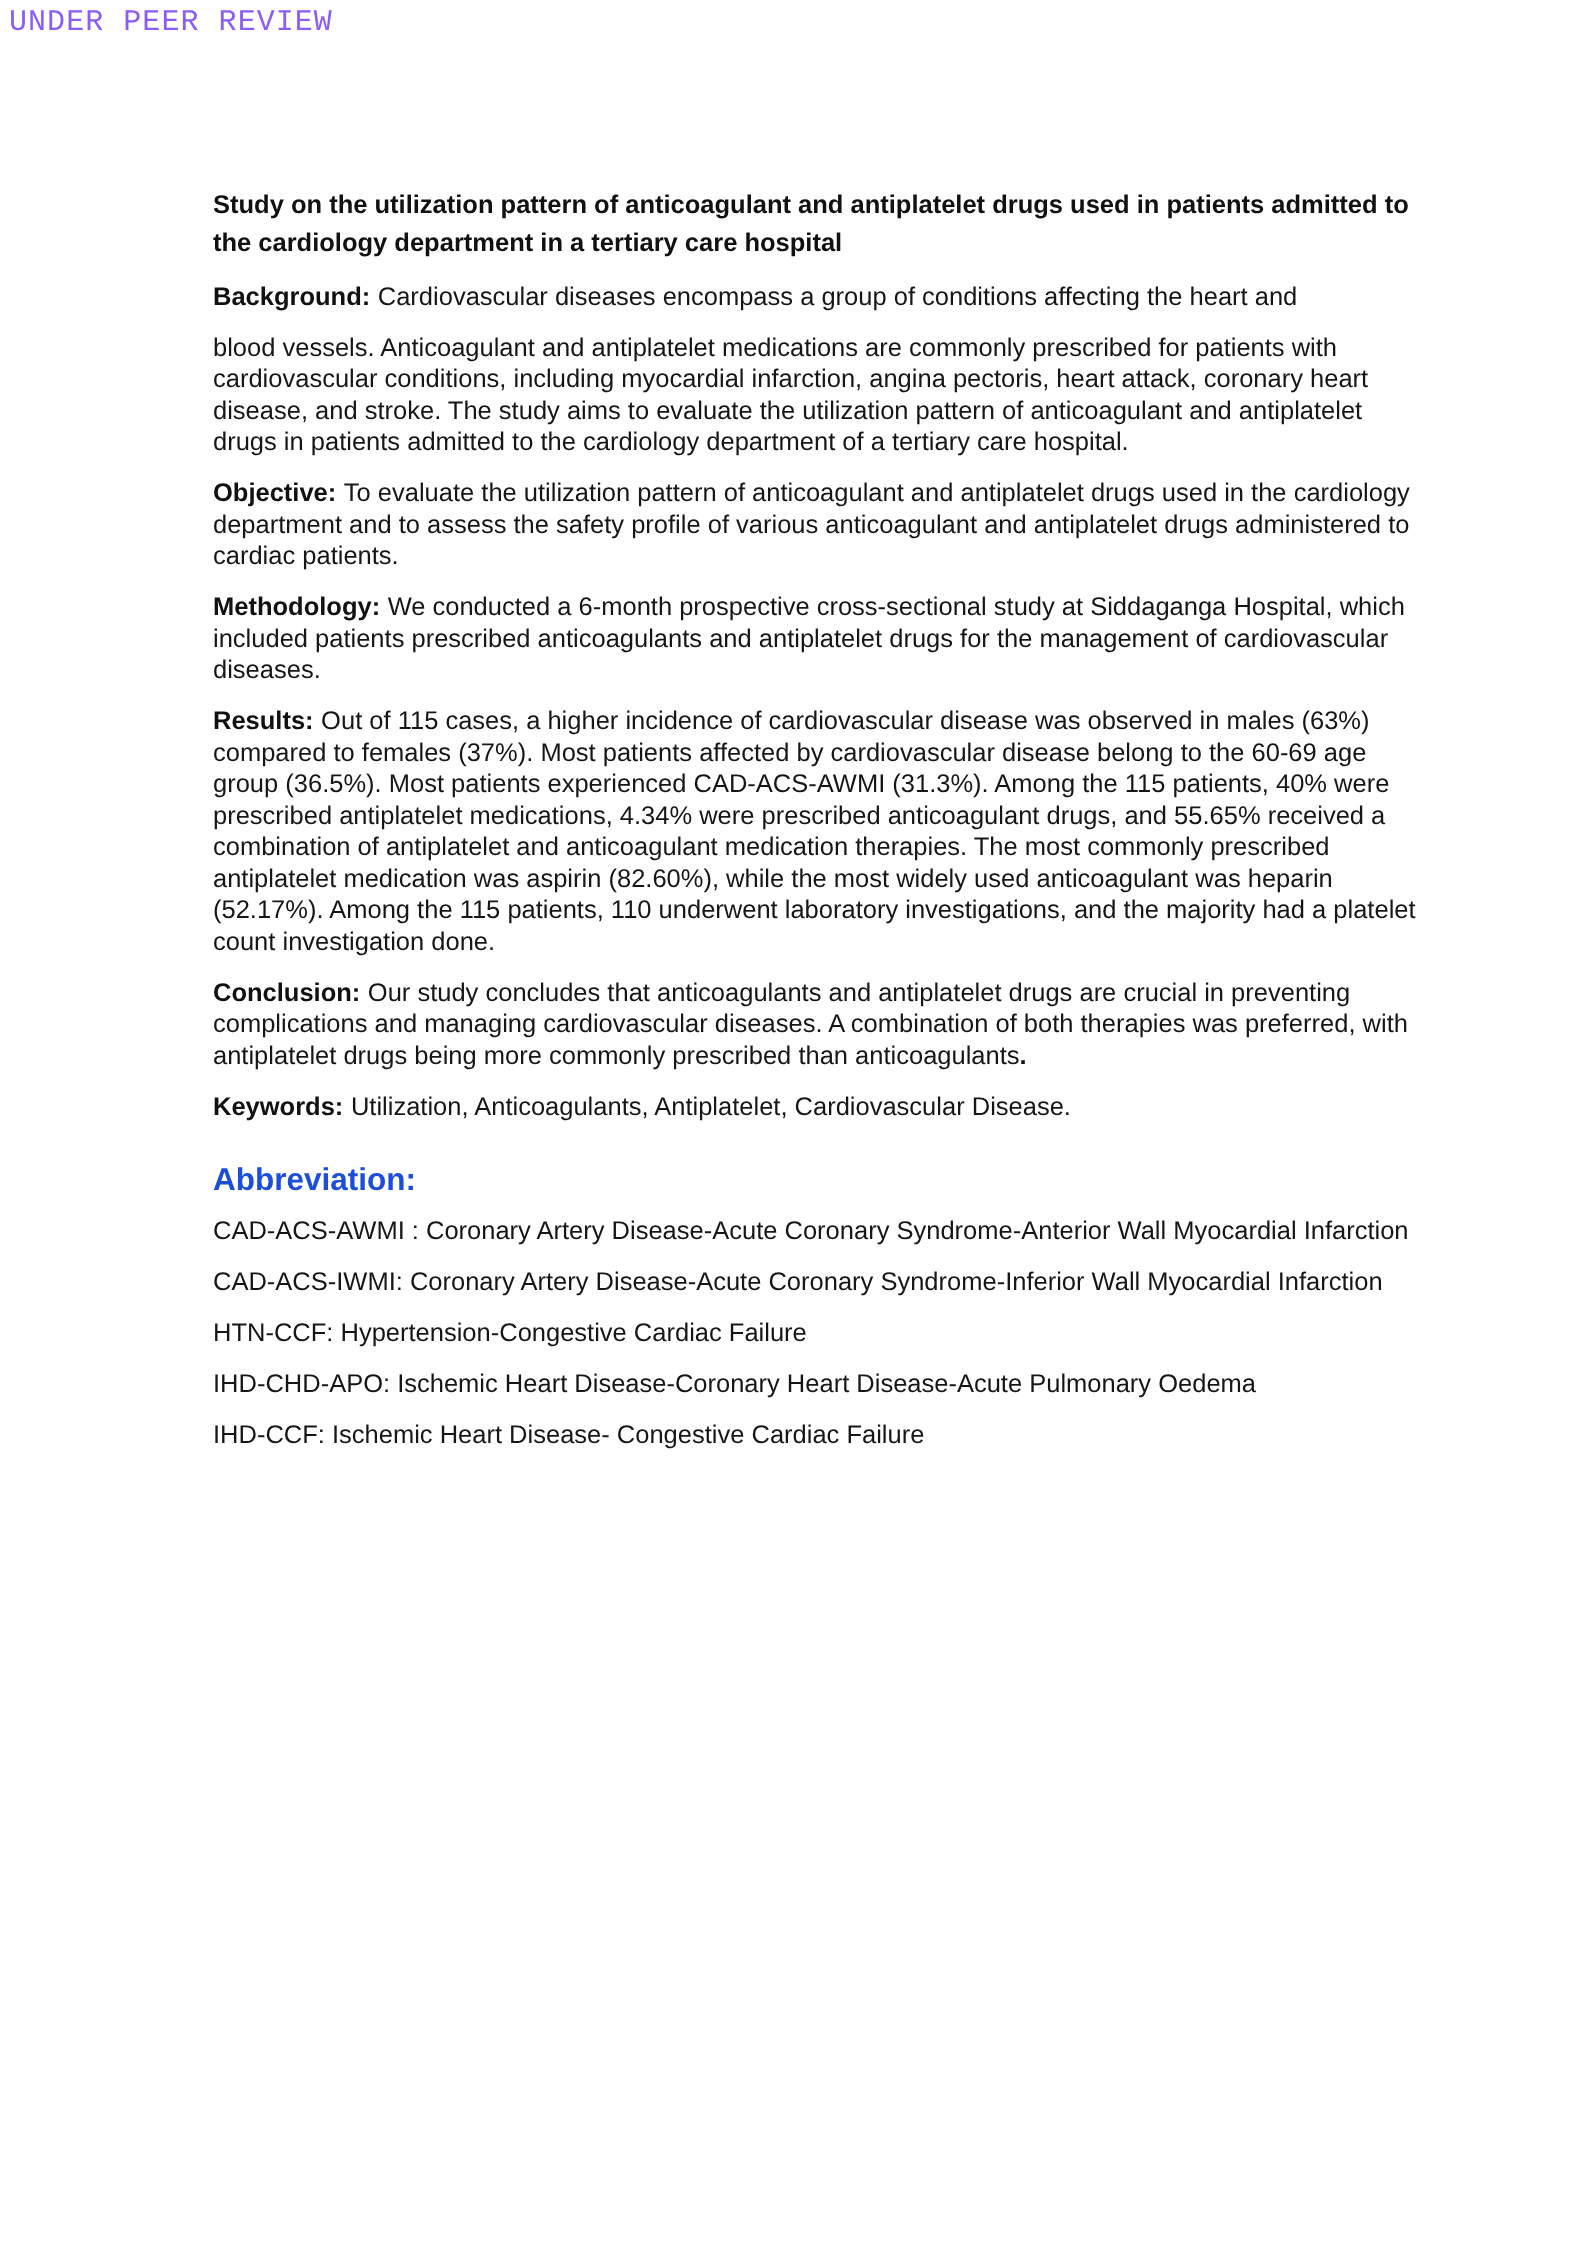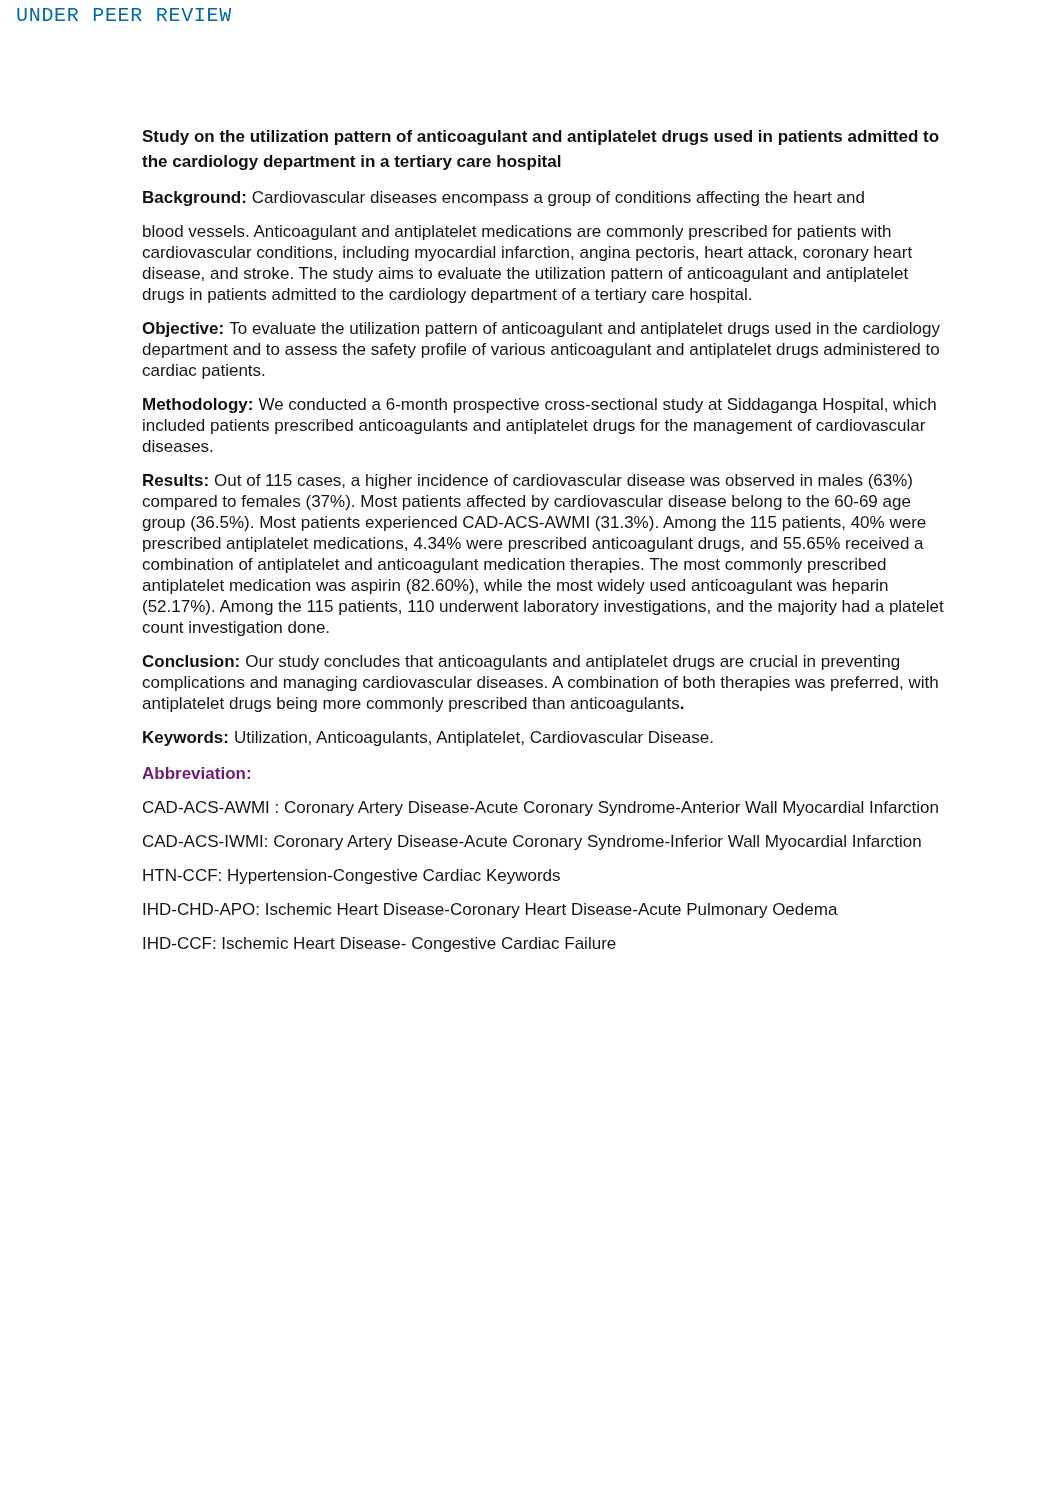--- a/index.html
+++ b/index.html
@@ -7,27 +7,27 @@
   body {
     width: 1058px;
     height: 1497px;
     position: relative;
     font-family: "Liberation Sans", "DejaVu Sans", sans-serif;
     color: #161616;
     overflow: hidden;
   }
   .watermark {
     position: absolute;
-    left: 16px;
+    left: 6px;
     top: 4px;
     font-family: "Liberation Mono", "DejaVu Sans Mono", monospace;
     font-size: 20px;
     line-height: 24px;
     letter-spacing: 0.7px;
-    color: #0369a1;
+    color: #8b5cf6;
     white-space: nowrap;
   }
   .content {
     position: absolute;
     left: 142px;
     top: 0;
     width: 810px;
   }
   .doc-title {
     margin-top: 124px;
@@ -45,25 +45,25 @@
   }
   .para {
     margin-top: 13px;
     font-size: 17px;
     line-height: 21px;
   }
   .plabel { font-weight: 700; color: #111111; }
   .plabel:not(:empty) { margin-right: 5px; margin-top: 31px; }
   .btail { font-weight: 700; color: #111111; }
   .abbr-heading {
-    margin-top: 15px;
-    font-size: 17px;
+    margin-top: 28px;
+    font-size: 21px;
     font-weight: 700;
     line-height: 21px;
-    color: #701a75;
+    color: #1d4ed8;
   }
 </style>
 </head>
 <body>
 
 <div class="watermark">UNDER PEER REVIEW</div>
 
 <div class="content">
 
   <div class="doc-title">Study on the utilization pattern of anticoagulant and antiplatelet drugs used in patients admitted to the cardiology department in a tertiary care hospital</div>
@@ -80,17 +80,17 @@
   <p class="para"><span class="plabel">Results:</span><span>Out of 115 cases, a higher incidence of cardiovascular disease was observed in males (63%) compared to females (37%). Most patients affected by cardiovascular disease belong to the 60-69 age group (36.5%). Most patients experienced CAD-ACS-AWMI (31.3%). Among the 115 patients, 40% were prescribed antiplatelet medications, 4.34% were prescribed anticoagulant drugs, and 55.65% received a combination of antiplatelet and anticoagulant medication therapies. The most commonly prescribed antiplatelet medication was aspirin (82.60%), while the most widely used anticoagulant was heparin (52.17%). Among the 115 patients, 110 underwent laboratory investigations, and the majority had a platelet count investigation done.</span></p>
 
   <p class="para"><span class="plabel">Conclusion:</span><span>Our study concludes that anticoagulants and antiplatelet drugs are crucial in preventing complications and managing cardiovascular diseases. A combination of both therapies was preferred, with antiplatelet drugs being more commonly prescribed than anticoagulants</span><span class="btail">.</span></p>
 
   <p class="para"><span class="plabel">Keywords:</span><span>Utilization, Anticoagulants, Antiplatelet, Cardiovascular Disease.</span></p>
 
   <p class="abbr-heading">Abbreviation:</p>
 
   <p class="para">CAD-ACS-AWMI : Coronary Artery Disease-Acute Coronary Syndrome-Anterior Wall Myocardial Infarction</p>
   <p class="para">CAD-ACS-IWMI: Coronary Artery Disease-Acute Coronary Syndrome-Inferior Wall Myocardial Infarction</p>
-  <p class="para">HTN-CCF: Hypertension-Congestive Cardiac Keywords</p>
+  <p class="para">HTN-CCF: Hypertension-Congestive Cardiac Failure</p>
   <p class="para">IHD-CHD-APO: Ischemic Heart Disease-Coronary Heart Disease-Acute Pulmonary Oedema</p>
   <p class="para">IHD-CCF: Ischemic Heart Disease- Congestive Cardiac Failure</p>
 
 </div>
 
 </body></html>

